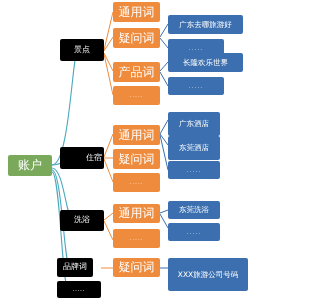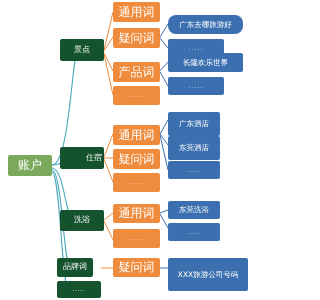--- a/index.html
+++ b/index.html
@@ -38,21 +38,21 @@
     line-height: 1.05;
     letter-spacing: 0px;
     overflow: hidden;
     white-space: nowrap;
   }
   .node.root {
     background: #7aa95c;
     font-size: 12px;
   }
   .node.cat {
-    background: #14532d;
+    background: #000000;
     font-size: 8px;
     font-family: Liberation Serif, serif;
   }
   .node.kw {
     background: #ef8b3c;
     font-size: 12px;
   }
   .node.leaf {
     background: #3b6fb0;
     font-size: 7.5px;
@@ -112,21 +112,21 @@
   </svg>
 
   <div class="node root" style="left:8px; top:155px; width:44px; height:21px;">账户</div>
 
   <div class="node cat" style="left:60px; top:39px; width:44px; height:22px;">景点</div>
 
   <div class="node kw" style="left:113px; top:2px; width:47px; height:20px;">通用词</div>
 
   <div class="node kw" style="left:113px; top:28px; width:47px; height:20px;">疑问词</div>
 
-  <div class="node leaf" style="left:168px; top:15px; width:75px; height:19px;border-radius:8px;">广东去哪旅游好</div>
+  <div class="node leaf" style="left:168px; top:15px; width:75px; height:19px;">广东去哪旅游好</div>
 
   <div class="node leaf dots" style="left:168px; top:39px; width:56px; height:18px;">.....</div>
 
   <div class="node kw" style="left:113px; top:62px; width:47px; height:20px;">产品词</div>
 
   <div class="node leaf" style="left:168px; top:53px; width:75px; height:19px;">长隆欢乐世界</div>
 
   <div class="node leaf dots" style="left:168px; top:77px; width:56px; height:18px;">.....</div>
 
   <div class="node kw dots" style="left:113px; top:86px; width:47px; height:19px;">.....</div>

